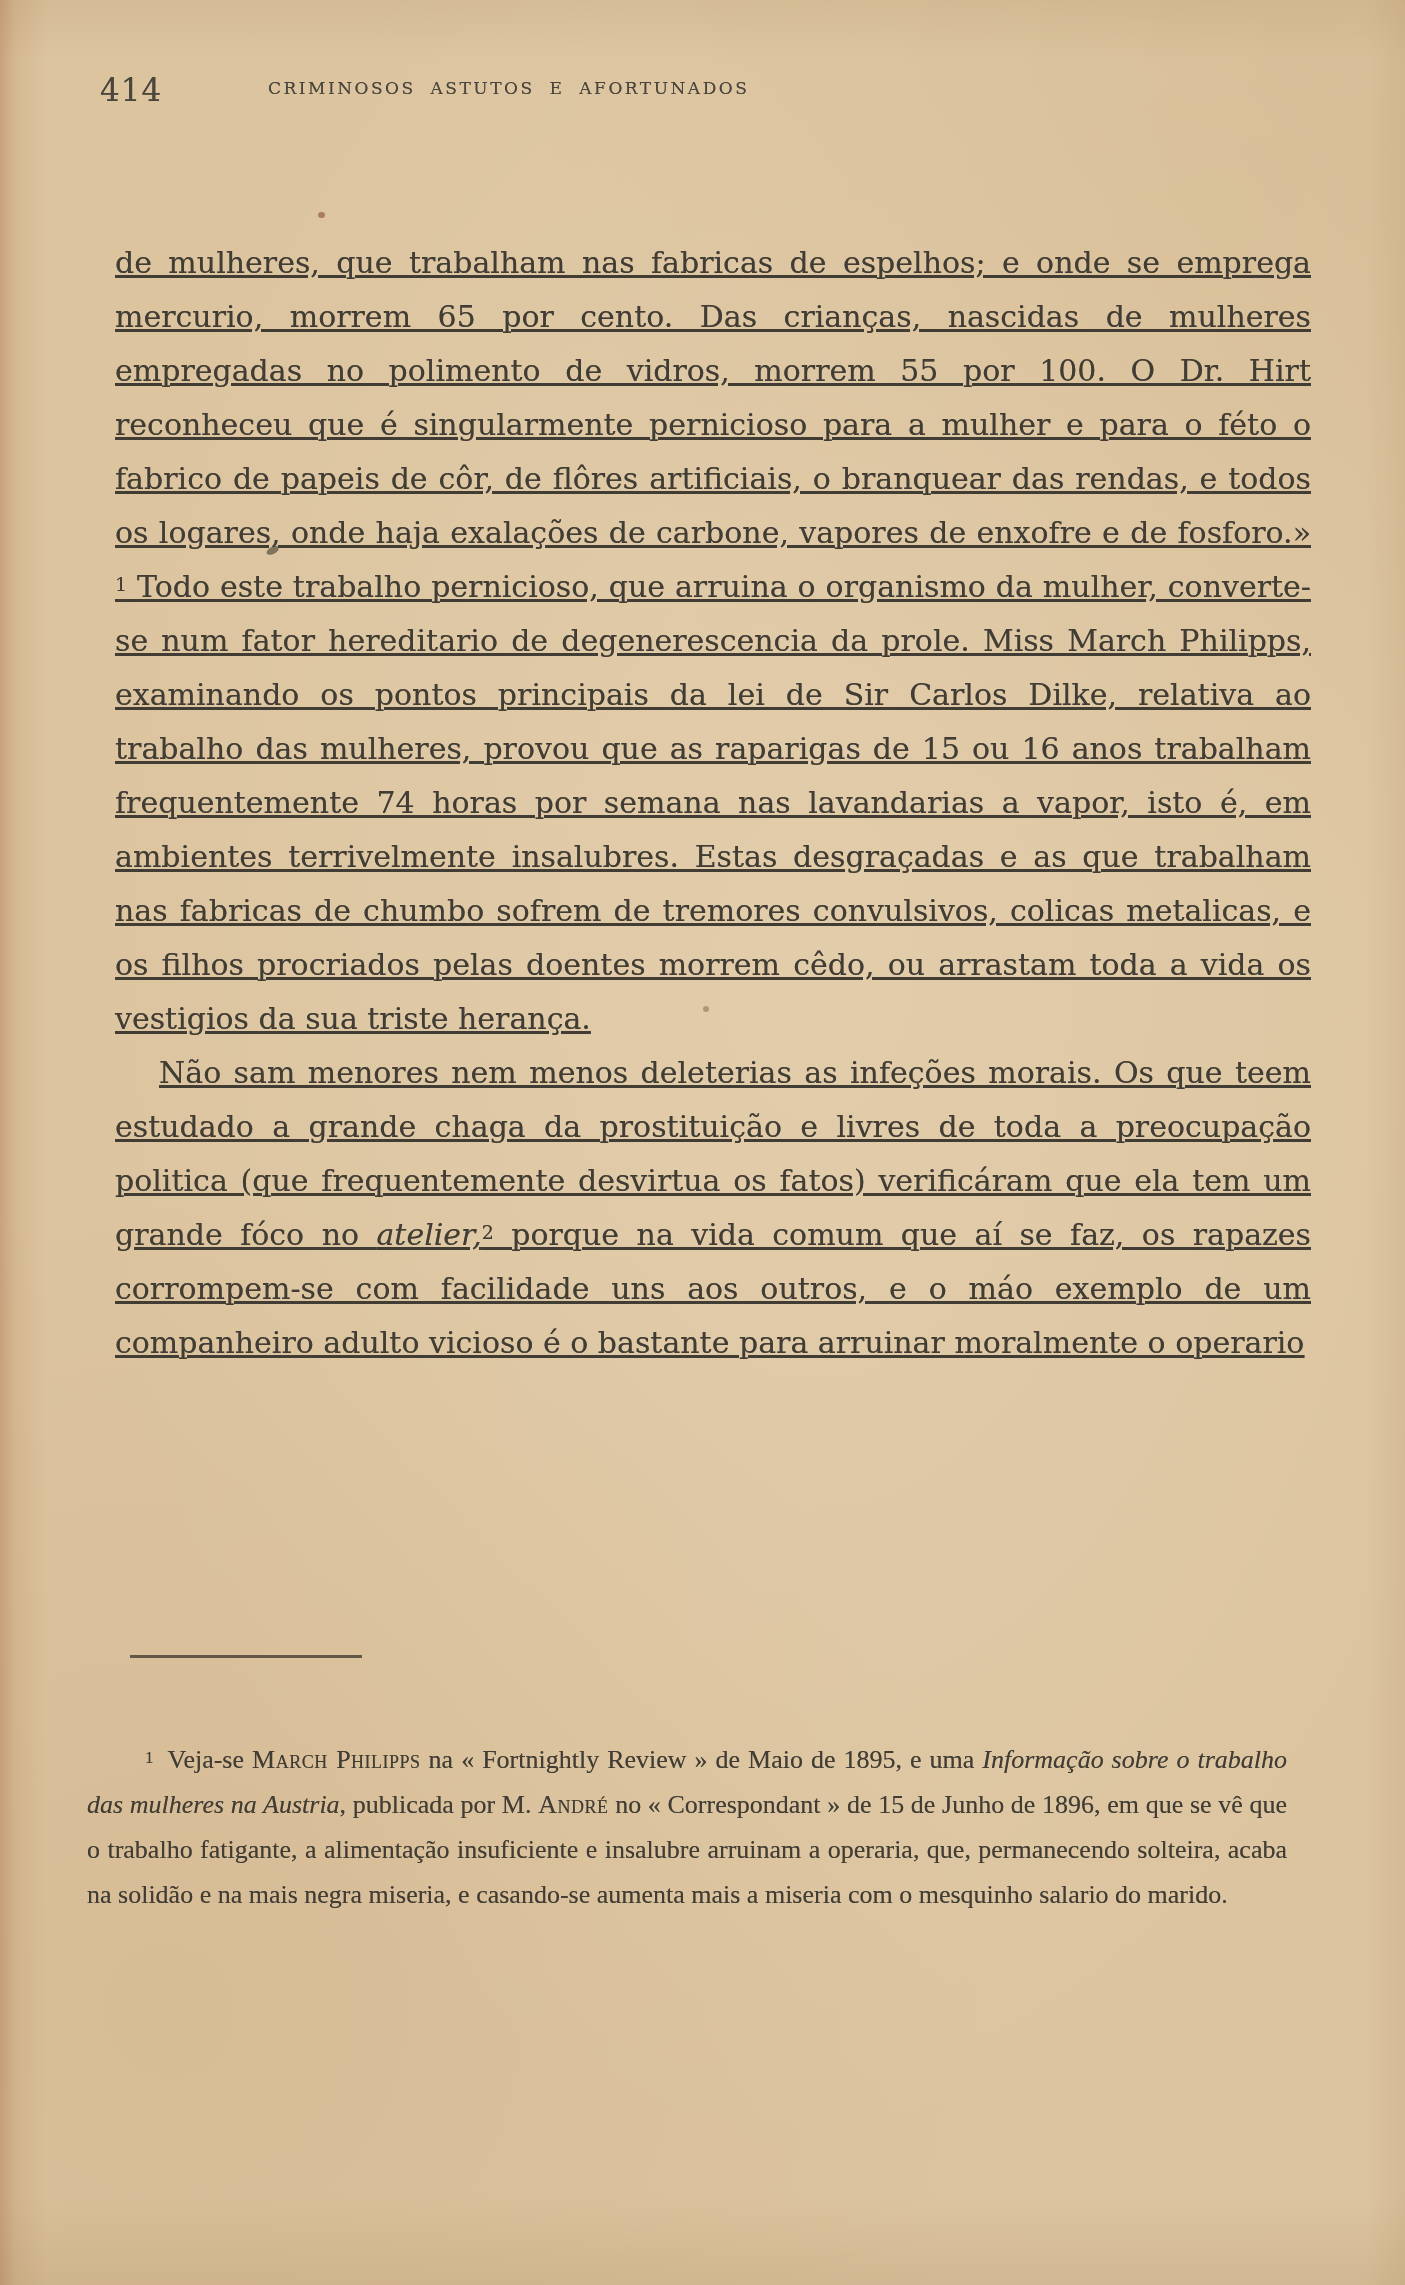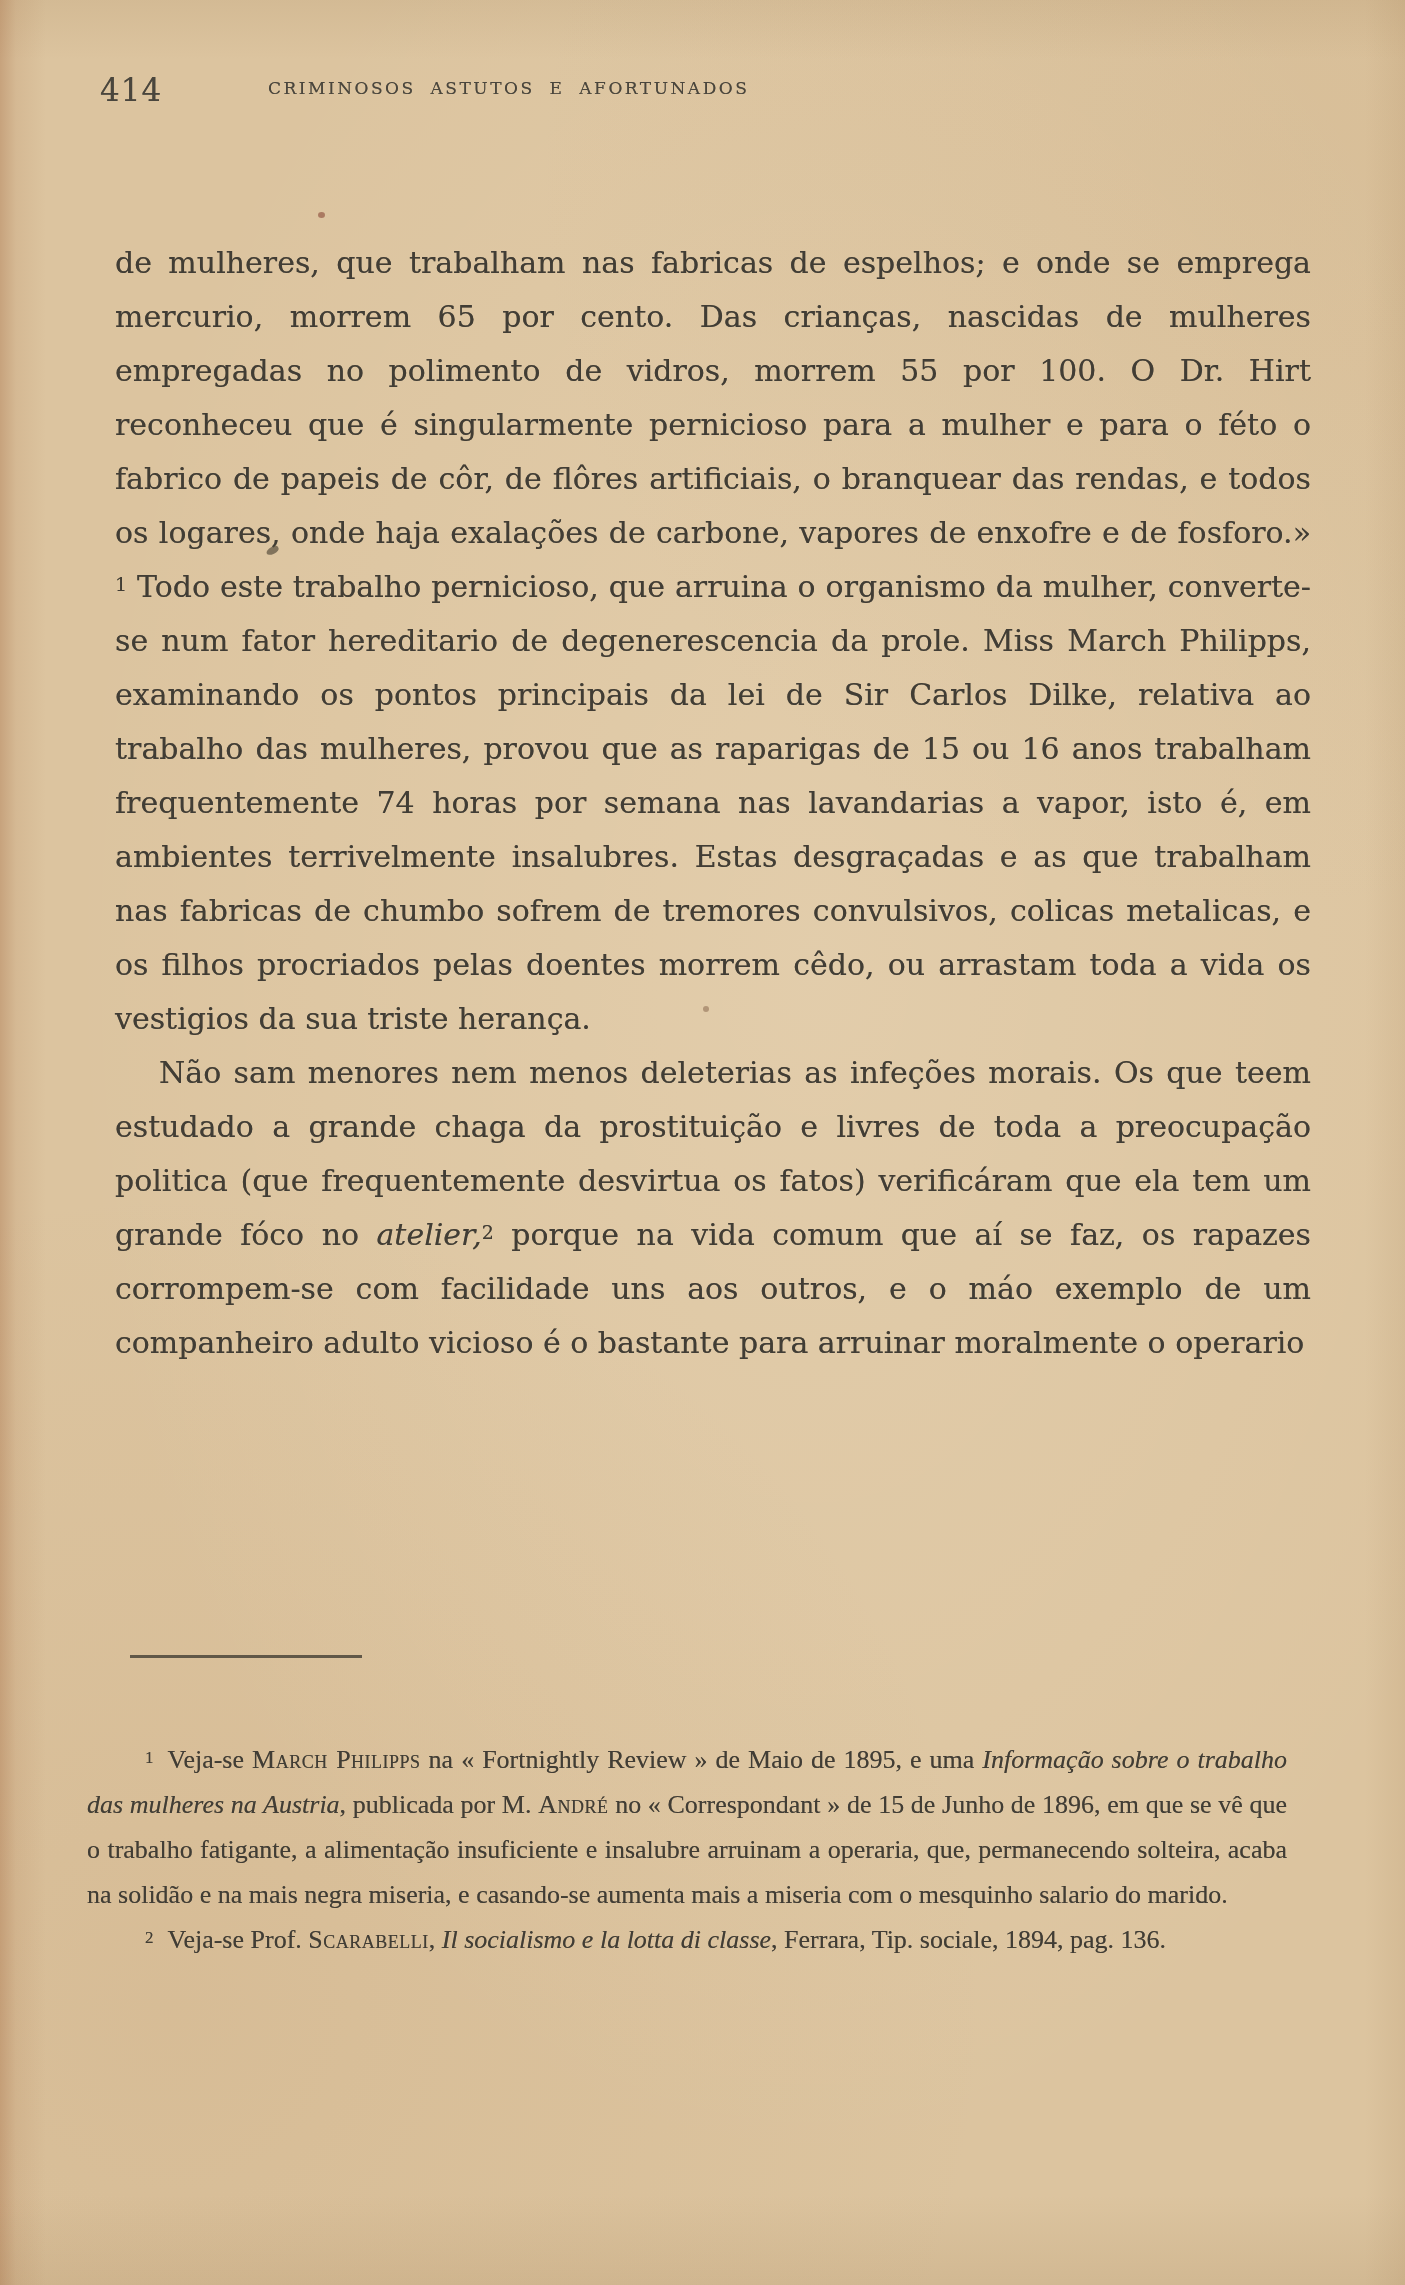--- a/index.html
+++ b/index.html
@@ -29,21 +29,21 @@
   .running-title{
     position:absolute;left:268px;top:6px;
     font-size:17px;letter-spacing:2.5px;word-spacing:7px;color:#4a463d;
     white-space:nowrap;
   }
   .main-text{
     position:absolute;top:236px;left:115px;width:1196px;
     font-size:30px;line-height:54px;
     text-align:justify;
   }
-  .main-text p{margin:0;padding:0;}
+  .main-text p{margin:0;padding:0;text-decoration:underline;}
   .main-text p.indented{text-indent:44px;}
   .it{font-style:italic;}
   .sc{font-variant:small-caps;letter-spacing:0.5px;}
   sup.fn-ref{
     font-size:19px;line-height:0;vertical-align:6px;
     letter-spacing:0;
   }
   .footnote-rule{
     position:absolute;top:1655px;left:130px;width:232px;height:0;
     border-top:3px solid rgba(75,69,58,0.85);
@@ -73,20 +73,19 @@
 
   <div class="main-text inktext">
     <p><span>de mulheres, que trabalham nas fabricas de espelhos; e onde se emprega mercurio, morrem 65 por cento. Das crianças, nascidas de mulheres empregadas no polimento de vidros, morrem 55 por 100. O Dr. Hirt reconheceu que é singularmente pernicioso para a mulher e para o féto o fabrico de papeis de côr, de flôres artificiais, o branquear das rendas, e todos os logares, onde haja exalações de carbone, vapores de enxofre e de fosforo.» </span><sup class="fn-ref">1</sup><span> Todo este trabalho pernicioso, que arruina o organismo da mulher, converte-se num fator hereditario de degenerescencia da prole. Miss March Philipps, examinando os pontos principais da lei de Sir Carlos Dilke, relativa ao trabalho das mulheres, provou que as raparigas de 15 ou 16 anos trabalham frequentemente 74 horas por semana nas lavandarias a vapor, isto é, em ambientes terrivelmente insalubres. Estas desgraçadas e as que trabalham nas fabricas de chumbo sofrem de tremores convulsivos, colicas metalicas, e os filhos procriados pelas doentes morrem cêdo, ou arrastam toda a vida os vestigios da sua triste herança.</span></p>
     <p class="indented"><span>Não sam menores nem menos deleterias as infeções morais. Os que teem estudado a grande chaga da prostituição e livres de toda a preocupação politica (que frequentemente desvirtua os fatos) verificáram que ela tem um grande fóco no </span><span class="it">atelier,</span><sup class="fn-ref">2</sup><span> porque na vida comum que aí se faz, os rapazes corrompem-se com facilidade uns aos outros, e o máo exemplo de um companheiro adulto vicioso é o bastante para arruinar moralmente o operario</span></p>
   </div>
 
   <div class="footnote-rule"></div>
 
   <div class="footnotes inktext">
     <p><sup class="fn-mark">1</sup><span>Veja-se </span><span class="sc">March Philipps</span><span> na « Fortnightly Review » de Maio de 1895, e uma </span><span class="it">Informação sobre o trabalho das mulheres na Austria</span><span>, publicada por M. </span><span class="sc">André</span><span> no « Correspondant » de 15 de Junho de 1896, em que se vê que o trabalho fatigante, a alimentação insuficiente e insalubre arruinam a operaria, que, permanecendo solteira, acaba na solidão e na mais negra miseria, e casando-se aumenta mais a miseria com o mesquinho salario do marido.</span></p>
-    <p><sup class="fn-mark">2</sup><span>Veja-se Prof. </span><span class="sc">Scarabelli</span><span>, </span><span class="it">Il socialismo e la lotta di classe</span><span>, Ferrara, Tip. sociale, 1894, pag. 136.</span></p>
   </div>
 
   <span class="speck s1"></span>
   <span class="speck s2"></span>
   <span class="speck s3"></span>
 
 </div>
 
 </body></html>

